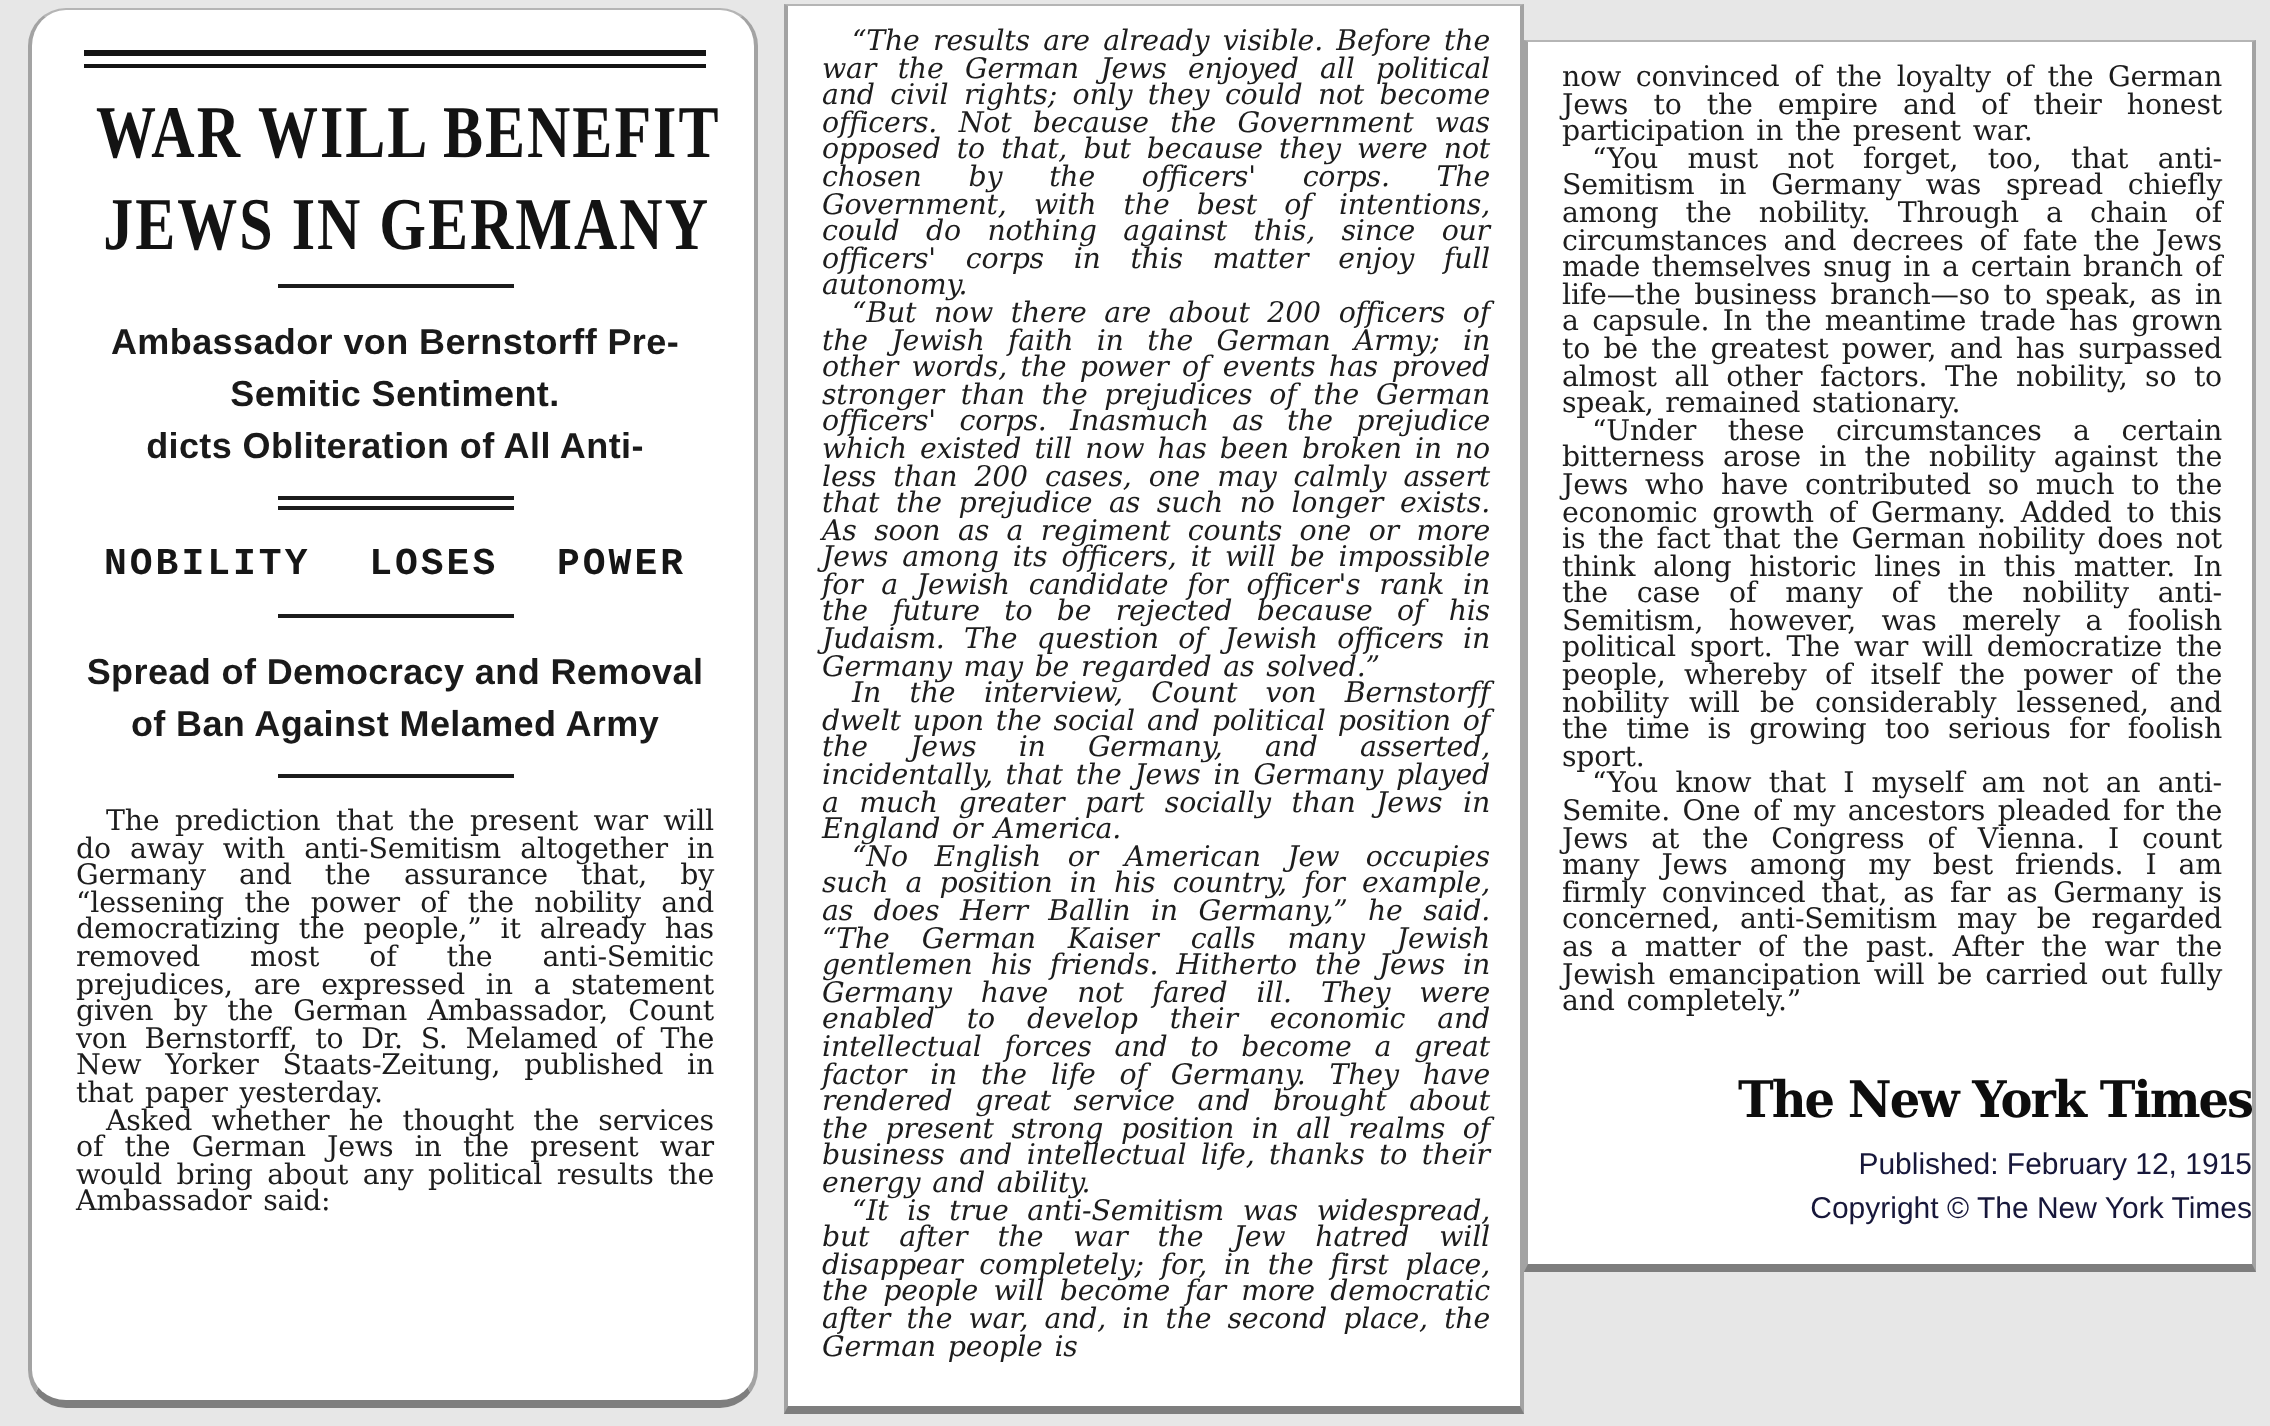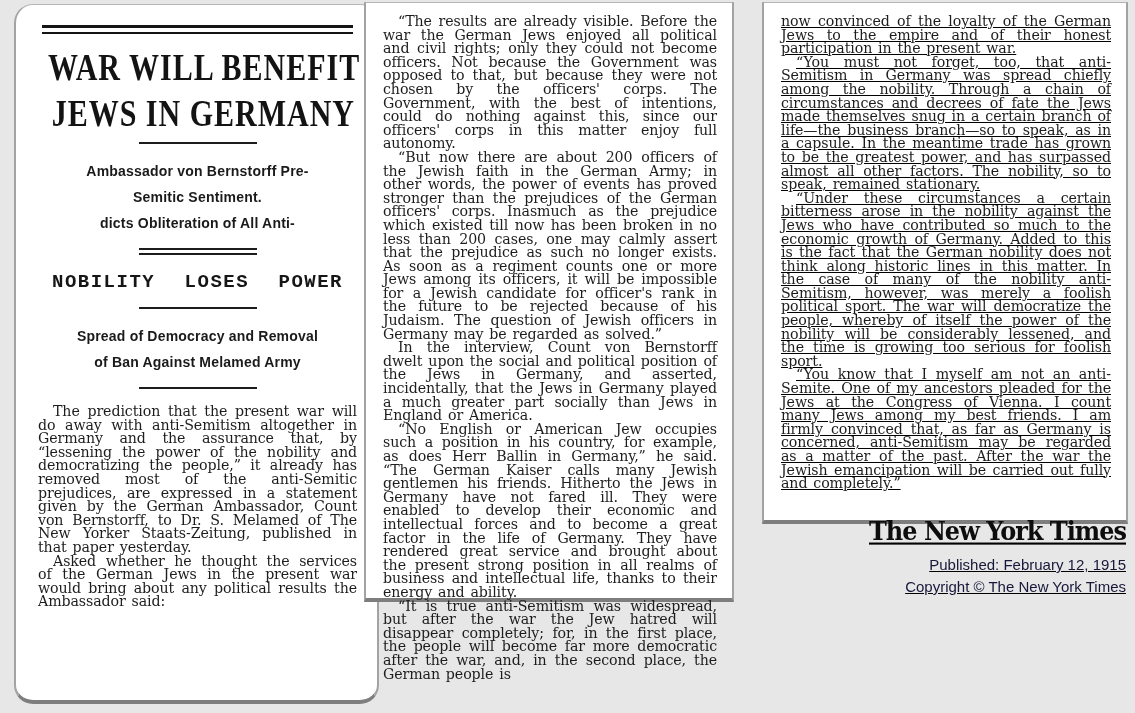--- a/index.html
+++ b/index.html
@@ -4,43 +4,43 @@
 <style>
   html,body { margin:0; padding:0; }
   body { background:#e7e7e7; font-family:"DejaVu Serif", serif; }
   .stage { position:relative; width:1135px; height:713px; background:#e7e7e7; overflow:hidden; }
 
   .panel {
     position:absolute; background:#ffffff; box-sizing:border-box;
     border:2px solid #a3a3a3; border-bottom:4px solid #7e7e7e; border-top:1px solid #b5b5b5;
   }
   .panel1 { left:14px;  top:4px; width:365px; height:700px;border-radius:19px; }
-  .panel2 { left:364px; top:2px; width:370px; height:600px; }
-  .panel3 { left:762px; top:2px; width:366px; height:522px;text-decoration:underline; }
+  .panel2 { left:392px; top:2px; width:370px; height:705px;font-style:italic; }
+  .panel3 { left:762px; top:20px; width:366px; height:616px; }
 
   .col1-inner { padding:18px 20px 0 22px; }
   .col2-inner { padding:12px 15px 0 17px; }
   .col3-inner { padding:12px 15px 0 17px; }
 
   .rule-double-top { height:4px; border-top:3px solid #141414; border-bottom:2px solid #141414; margin:2px 4px 10px 4px; }
 
   .headline {
     margin:0 0 24px 0; font-family:"Liberation Serif", serif; font-weight:bold;
     font-size:30px; line-height:37px; color:#131313; letter-spacing:1px;
     transform:scaleY(1.24); transform-origin:top center;
   }
   .hl-line1 { display:block; text-align:left; padding-left:10px; white-space:nowrap; }
   .hl-line2 { display:block; text-align:right; padding-right:2px; white-space:nowrap; }
 
   .rule-short { width:118px; border-top:2px solid #1c1c1c; margin:12px auto 14px auto; }
   .rule-short.double { border-bottom:2px solid #1c1c1c; height:3px; }
 
   .deck {
     margin:0; font-family:"Liberation Sans", sans-serif; font-weight:bold;
-    font-size:14px; line-height:26px; text-align:center; color:#1a1a1a; letter-spacing:0.2px;
+    font-size:18px; line-height:26px; text-align:center; color:#1a1a1a; letter-spacing:0.2px;
   }
   .deck span { display:block; }
 
   .kicker {
     display:flex; justify-content:space-between; padding:2px 14px;
     font-family:Liberation Mono, monospace; font-weight:bold; font-size:19px;
     letter-spacing:1.5px; color:#161616;
   }
 
   .body-text p {

